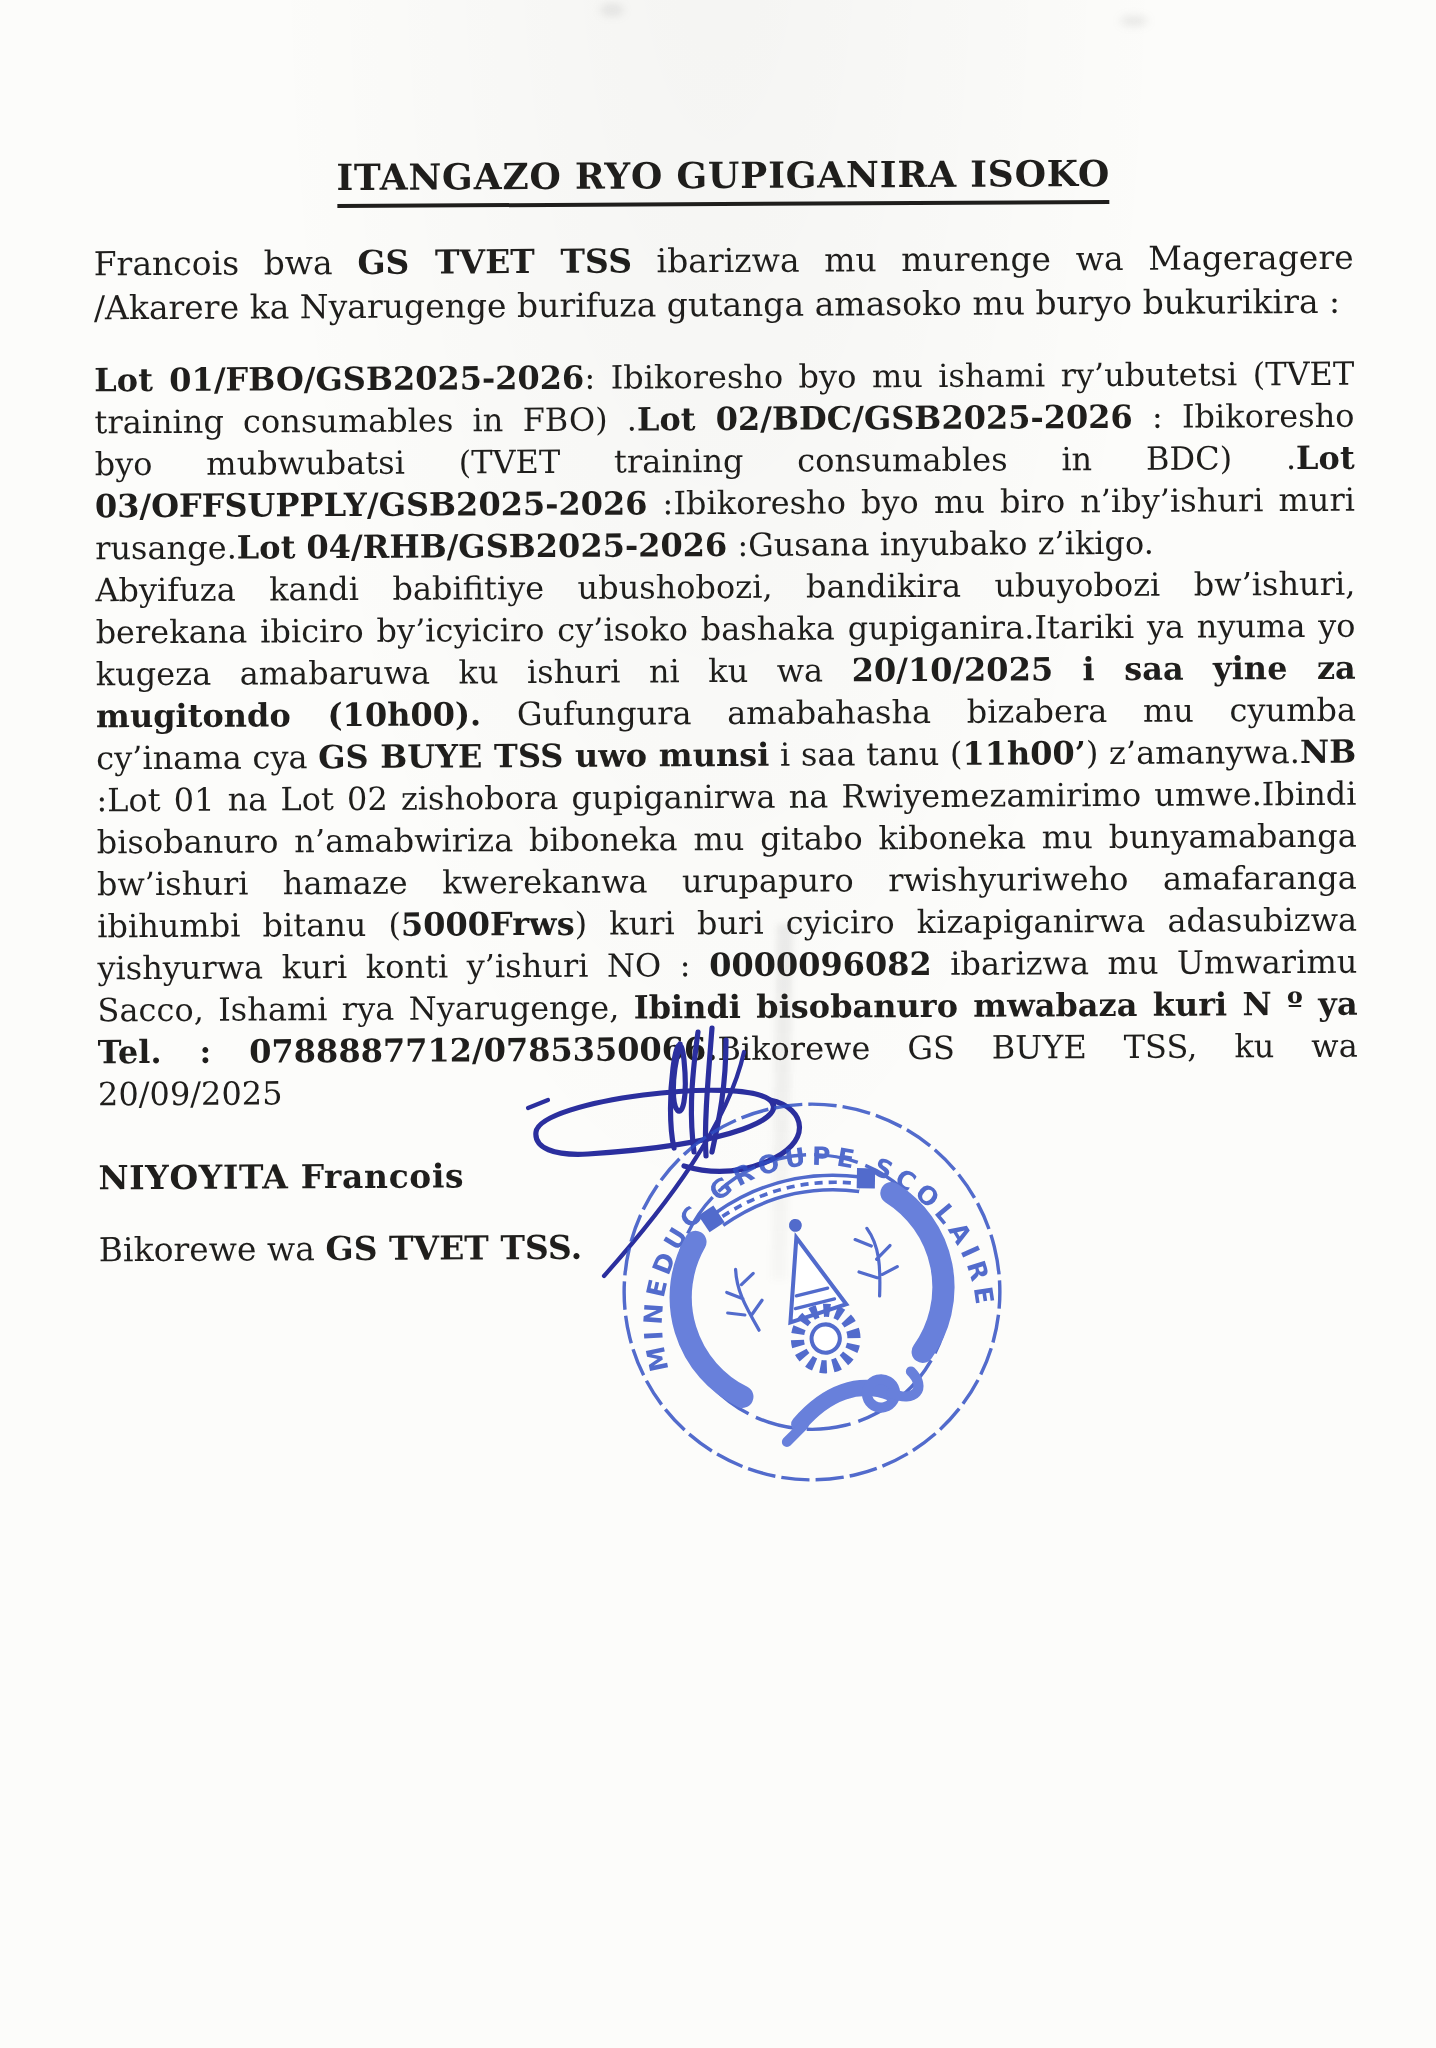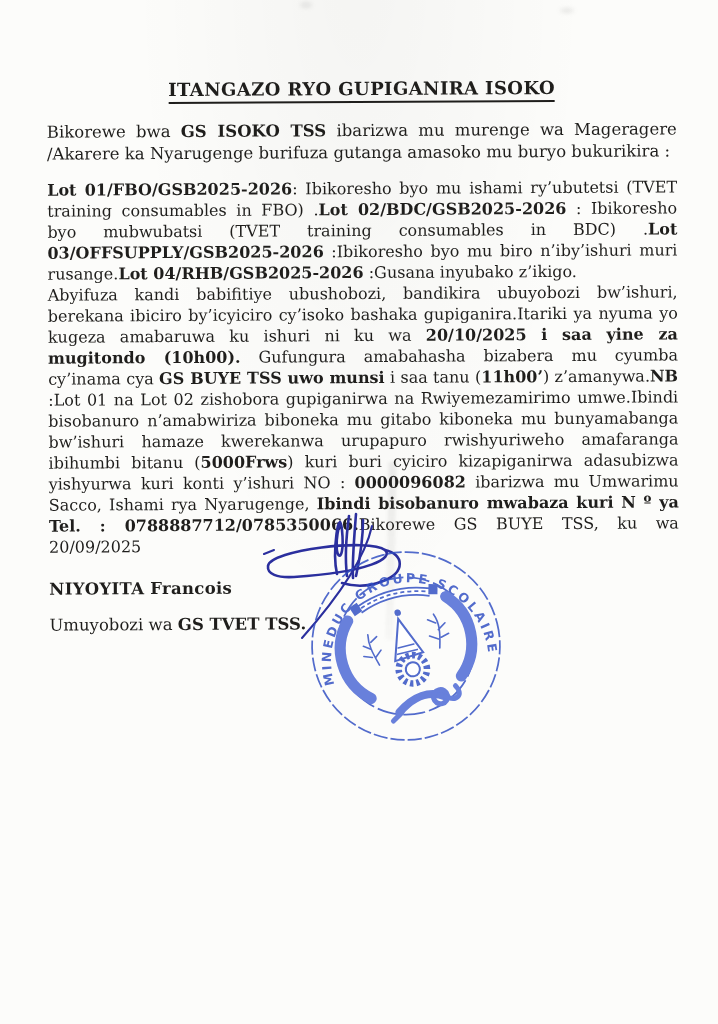--- a/index.html
+++ b/index.html
@@ -77,28 +77,28 @@
 <body>
 
 <div class="sheet">
 
   <div class="smudge" style="left:300px;top:2px;width:12px;height:6px;"></div>
   <div class="smudge" style="left:560px;top:8px;width:14px;height:5px;"></div>
 
   <div class="content">
     <h1 class="title"><span class="u">ITANGAZO RYO GUPIGANIRA ISOKO</span></h1>
 
-    <p class="para intro"><span>Bikorewe bwa </span><span class="b">GS ISOKO TSS</span><span> ibarizwa mu murenge wa Mageragere /Akarere ka Nyarugenge burifuza gutanga amasoko mu buryo bukurikira :</span></p>
+    <p class="para intro"><span>Francois bwa </span><span class="b">GS TVET TSS</span><span> ibarizwa mu murenge wa Mageragere /Akarere ka Nyarugenge burifuza gutanga amasoko mu buryo bukurikira :</span></p>
 
     <p class="para lots"><span class="b">Lot 01/FBO/GSB2025-2026</span><span>: Ibikoresho byo mu ishami ry’ubutetsi (TVET training consumables in FBO) .</span><span class="b">Lot 02/BDC/GSB2025-2026</span><span> : Ibikoresho byo mubwubatsi (TVET training consumables in BDC) .</span><span class="b">Lot 03/OFFSUPPLY/GSB2025-2026</span><span> :Ibikoresho byo mu biro n’iby’ishuri muri rusange.</span><span class="b">Lot 04/RHB/GSB2025-2026</span><span> :Gusana inyubako z’ikigo.</span></p>
 
     <p class="para bodyp"><span>Abyifuza kandi babifitiye ubushobozi, bandikira ubuyobozi bw’ishuri, berekana ibiciro by’icyiciro cy’isoko bashaka gupiganira.Itariki ya nyuma yo kugeza amabaruwa ku ishuri ni ku wa </span><span class="b">20/10/2025 i saa yine za mugitondo (10h00).</span><span> Gufungura amabahasha bizabera mu cyumba cy’inama cya </span><span class="b">GS BUYE TSS uwo munsi</span><span> i saa tanu (</span><span class="b">11h00’</span><span>) z’amanywa.</span><span class="b">NB</span><span> :Lot 01 na Lot 02 zishobora gupiganirwa na Rwiyemezamirimo umwe.Ibindi bisobanuro n’amabwiriza biboneka mu gitabo kiboneka mu bunyamabanga bw’ishuri hamaze kwerekanwa urupapuro rwishyuriweho amafaranga ibihumbi bitanu (</span><span class="b">5000Frws</span><span>) kuri buri cyiciro kizapiganirwa adasubizwa yishyurwa kuri konti y’ishuri NO : </span><span class="b">0000096082</span><span> ibarizwa mu Umwarimu Sacco, Ishami rya Nyarugenge, </span><span class="b">Ibindi bisobanuro mwabaza kuri N º ya Tel. : 0788887712/0785350066.</span><span>Bikorewe GS BUYE TSS, ku wa 20/09/2025</span></p>
 
     <div class="sig-name">NIYOYITA Francois</div>
-    <div class="sig-title"><span>Umuyobozi wa </span><span class="b">GS TVET TSS.</span></div>
+    <div class="sig-title"><span>Bikorewe wa </span><span class="b">GS TVET TSS.</span></div>
   </div>
 
   <div class="crease"></div>
 
   <svg class="signature" viewBox="0 0 180 152" aria-hidden="true">
     <g>
       <path class="sigp2" d="M 22,60 L 12,64"></path>
       <path class="sigp" d="M 16,76 C 18,60 118,48 133,60 C 142,68 118,82 42,87 C 25,88 15,84 16,76"></path>
       <path class="sigp" d="M 88,32 C 78,70 94,80 90,40 C 87,14 80,62 85,84 M 97,26 C 93,55 93,70 95,86 M 104,24 C 102,50 100,72 101,88 M 111,30 C 111,55 107,72 104,86"></path>
       <path class="sigp" d="M 133,60 C 152,64 154,82 131,91 C 114,98 100,96 90,93"></path>

